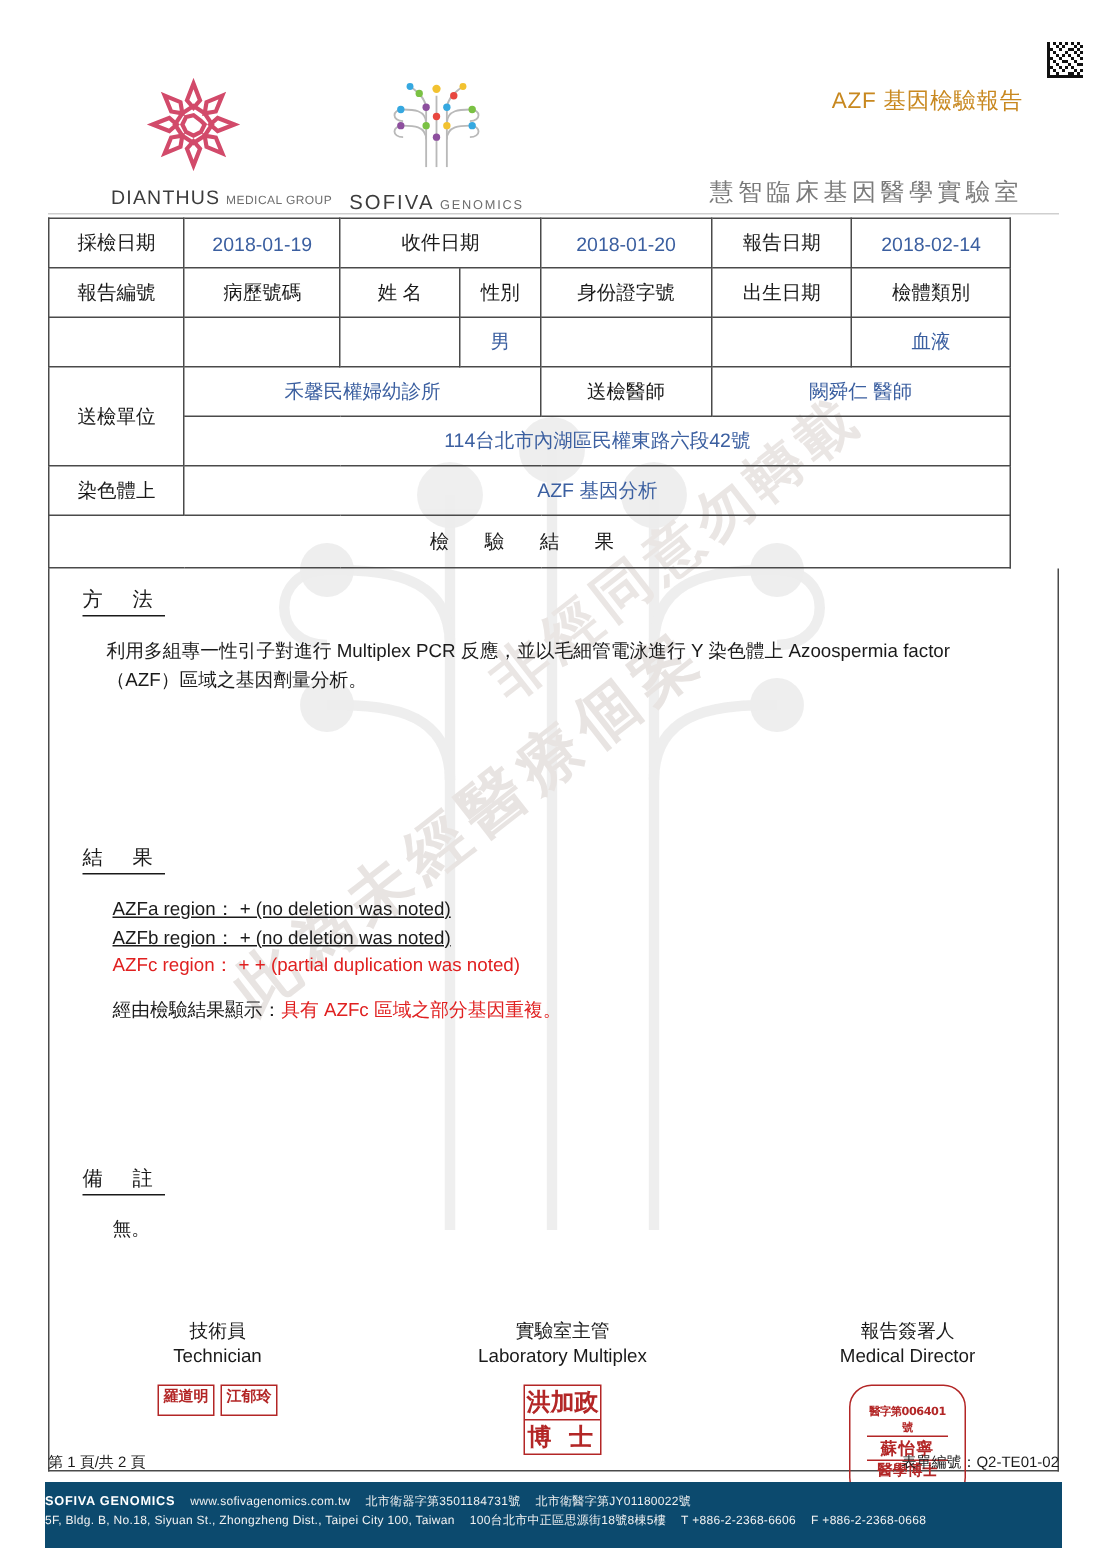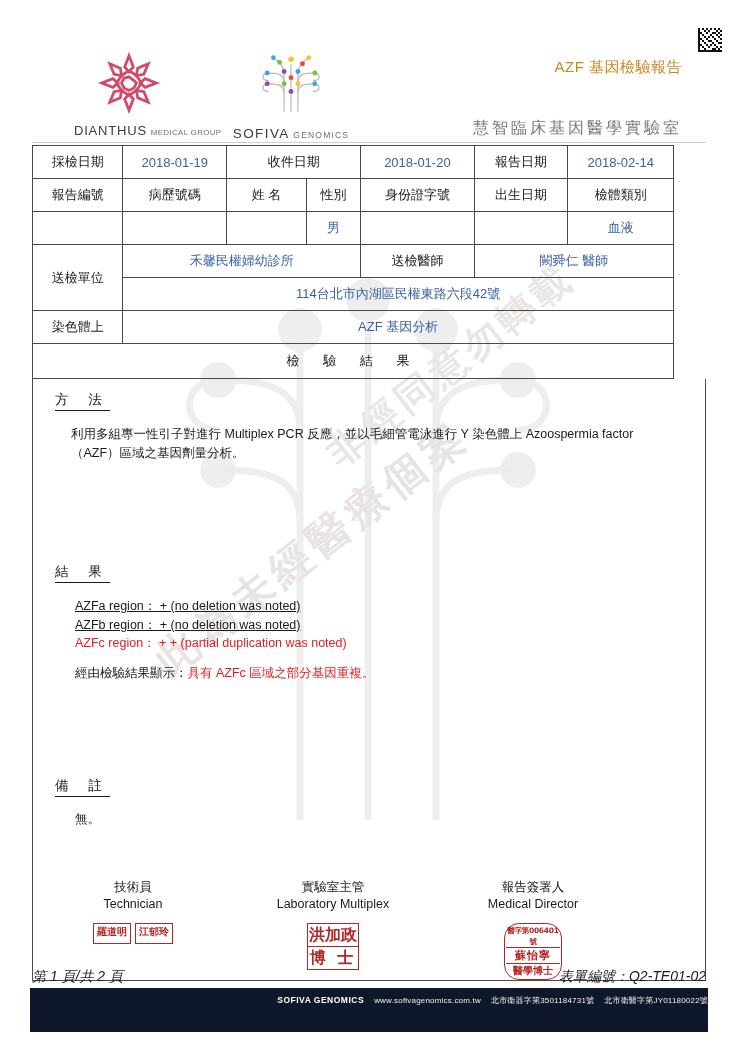--- a/index.html
+++ b/index.html
@@ -226,25 +226,25 @@
     position: absolute;
     left: 42px;
     top: 432px;
     font-size: 12.5px;
     color: #1a1a1a;
   }
 
   
   .sign-row {
     position: absolute;
-    left: 0;
+    left: 12px;
     right: 0;
     top: 500px;
     display: flex;
-    justify-content: flex-start;
+    justify-content: space-between;
   }
   .sign-col {
     width: 200px;
     text-align: center;
   }
   .sign-cn { font-size: 12.5px; color: #1a1a1a; line-height: 17px; }
   .sign-en { font-size: 12.5px; color: #1a1a1a; line-height: 17px; }
   .seal-area {
     margin-top: 10px;
     height: 54px;
@@ -281,52 +281,51 @@
     letter-spacing: 0px;
     line-height: 19px;
   }
   .seal-lab .line2 {
     padding: 1px 0 2px;
     letter-spacing: 3px;
     line-height: 19px;
   }
   .seal-med {
     width: 54px;
-    padding: 1px;
+    padding: 11px;
     border-radius: 15px;
   }
   .seal-med div { border-bottom: 1.2px solid #b32626; }
   .seal-med div:last-child { border-bottom: none; }
   .seal-med .l1 { font-size: 7.5px; line-height: 11px; letter-spacing: -0.3px; }
   .seal-med .l2 { font-size: 11px; line-height: 15px; letter-spacing: 1px; }
   .seal-med .l3 { font-size: 10px; line-height: 14px; letter-spacing: 0px; }
 
   
   .page-foot {
     position: absolute;
     left: 32px;
     right: 30px;
     top: 968px;
     display: flex;
     justify-content: space-between;
-    font-size: 14px;
+    font-size: 10px;
     color: #1a1a1a;
     z-index: 3;
-    font-style: italic;
   }
 
   .brand-foot {
     position: absolute;
     left: 30px;
     right: 28px;
     top: 988px;
     height: 44px;
-    background: #0f172a;
+    background: #0c4a6e;
     color: #ffffff;
-    text-align: right;
+    text-align: left;
     z-index: 3;
     padding-top: 6px;
     box-sizing: border-box;
   }
   .bf-line1 { font-size: 8px; line-height: 13px; letter-spacing: 0.2px; }
   .bf-line1 .bold { font-weight: bold; font-size: 8.5px; letter-spacing: 0.5px; }
   .bf-line1 .dim { color: #f0f0f0; }
   .bf-line2 { font-size: 8px; line-height: 13px; color: #f2f2f2; letter-spacing: 0.2px; }
   .bf-sep { display: inline-block; width: 10px; }
 </style>
@@ -612,15 +611,18 @@
 
   <div class="page-foot">
     <span>第 1 頁/共 2 頁</span>
     <span>表單編號：Q2-TE01-02</span>
   </div>
 
   <div class="brand-foot">
     <div class="bf-line1">
       <span class="bold">SOFIVA GENOMICS</span><span class="bf-sep"></span><span class="dim">www.sofivagenomics.com.tw</span><span class="bf-sep"></span><span class="dim">北市衛器字第3501184731號</span><span class="bf-sep"></span><span class="dim">北市衛醫字第JY01180022號</span>
     </div>
+    <div class="bf-line2">
+      <span>5F, Bldg. B, No.18, Siyuan St., Zhongzheng Dist., Taipei City 100, Taiwan</span><span class="bf-sep"></span><span>100台北市中正區思源街18號8棟5樓</span><span class="bf-sep"></span><span>T +886-2-2368-6606</span><span class="bf-sep"></span><span>F +886-2-2368-0668</span>
+    </div>
   </div>
 
 </div>
 
 </body></html>

